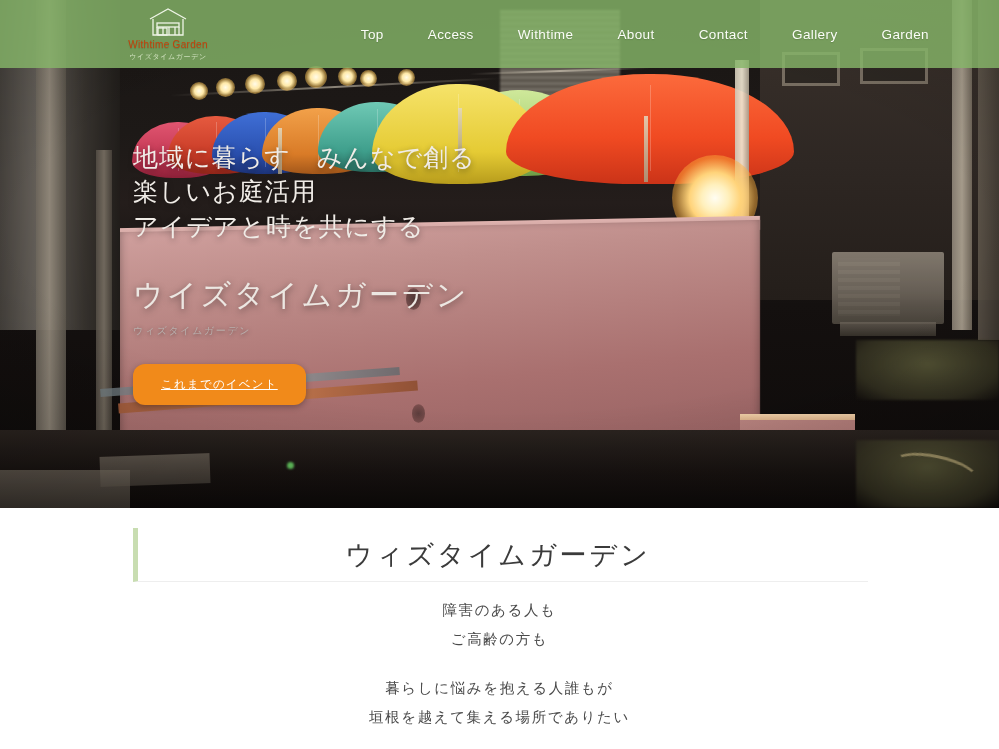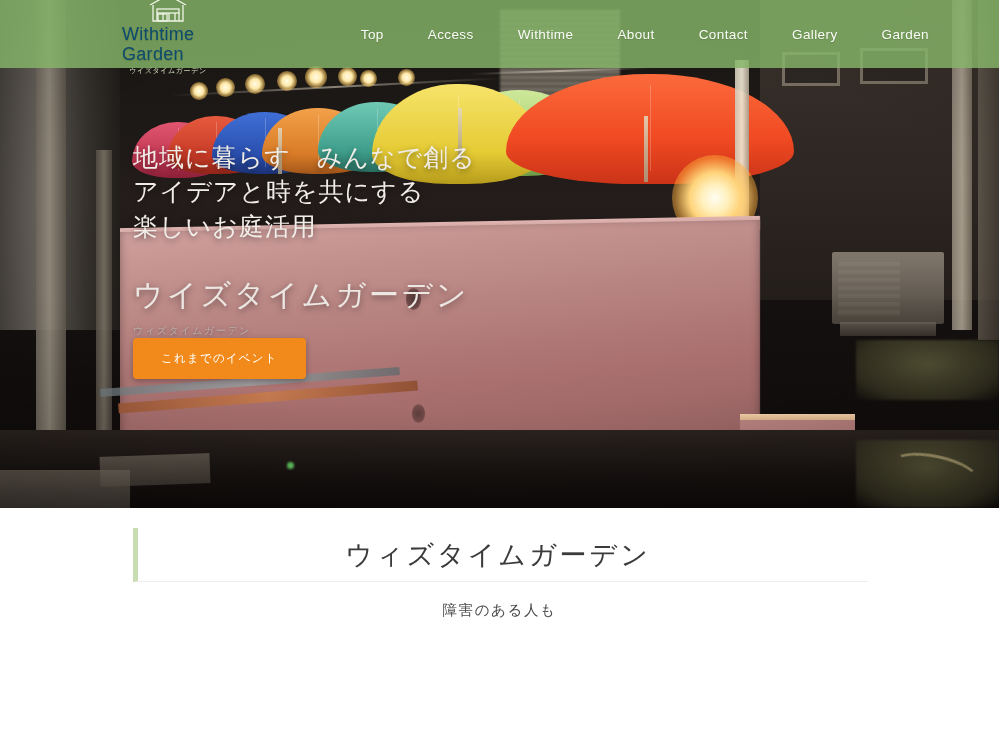--- a/index.html
+++ b/index.html
@@ -190,21 +190,21 @@
   
   .header {
     position:absolute; left:0; top:0; width:999px; height:68px;
     background:rgba(134,182,105,.82);
     display:flex; align-items:center; z-index:20;
   }
   .logo { display:flex; flex-direction:column; align-items:center;
           margin-left:122px; width:92px; }
   .logo-icon { width:44px; height:32px; margin-bottom:1px; }
   .logo-name {
-    font-size:18px; color:#0c4a6e; letter-spacing:.3px; line-height:1.1;
+    font-size:10px; color:#c2410c; letter-spacing:.3px; line-height:1.1;
     text-shadow:0 1px 1px rgba(60,90,40,.35);
   }
   .logo-sub {
     font-size:7px; color:#cfe0bd; letter-spacing:.6px; margin-top:2px;
   }
   .nav { margin-left:auto; margin-right:48px; display:flex; gap:0; }
   .nav-item {
     font-size:13.5px; color:#fbfdf8; padding:8px 22px; cursor:pointer;
     letter-spacing:.4px; text-shadow:0 1px 1px rgba(60,90,40,.3);
   }
@@ -217,25 +217,26 @@
   }
   .hero-title {
     margin-top:32px; font-size:30px; color:#ece7e2; letter-spacing:3px;
     text-shadow:0 2px 7px rgba(0,0,0,.5); font-weight:400;
   }
   .hero-subtitle {
     margin-top:8px; font-size:10px; color:#b9aeac; letter-spacing:1.6px;
     text-shadow:0 1px 4px rgba(0,0,0,.5);
   }
   .hero-btn {
-    display:inline-block; 
+    display:inline-block; margin-top:26px;
     background:#f18a1a; color:#ffffff;
     font-size:11.5px; letter-spacing:1.2px;
-    padding:13px 28px; border:none; border-radius:4px; cursor:pointer;
+    padding:13px 28px; border:none; border-radius:12px; cursor:pointer;
     box-shadow:0 2px 6px rgba(0,0,0,.3);
+    text-decoration:underline;
   }
 
   
   .section { position:absolute; left:0; top:508px; width:999px; height:241px;
              background:#ffffff; }
   .sec-head {
     position:absolute; left:133px; top:20px; width:735px; height:54px;
     border-left:5px solid #c8ddb1;
     border-bottom:1px solid #eeeeee;
     display:flex; align-items:center; justify-content:center;
@@ -333,22 +334,22 @@
       <div class="grass" style="left:856px;top:340px;width:143px;height:60px;"></div>
       <div class="grass" style="left:856px;top:440px;width:143px;height:68px;"></div>
       <div class="hose"></div>
       <div class="green-speck"></div>
 
       <div class="hero-vignette"></div>
     </div>
 
     <div class="hero-copy">
       <div class="hero-line">地域に暮らす　みんなで創る</div>
+      <div class="hero-line">楽しいお庭活用</div>
       <div class="hero-line">アイデアと時を共にする</div>
-      <div class="hero-line">楽しいお庭活用</div>
       <div class="hero-title">ウイズタイムガーデン</div>
       <div class="hero-subtitle">ウィズタイムガーデン</div>
       <div><button class="hero-btn">これまでのイベント</button></div>
     </div>
   </div>
 
   <div class="header">
     <div class="logo">
       <span class="logo-icon">
         <svg viewBox="0 0 44 32" width="44" height="32" fill="none" stroke="#eef4e6" stroke-width="1.3">
@@ -372,17 +373,20 @@
       <span class="nav-item">Garden</span>
     </nav>
   </div>
 
   <div class="section">
     <div class="sec-head">
       <span class="sec-title">ウィズタイムガーデン</span>
     </div>
     <div class="sec-body">
       <div class="body-line">障害のある人も</div>
+      <div class="body-line">ご高齢の方も</div>
       <div class="body-gap"></div>
+      <div class="body-line">暮らしに悩みを抱える人誰もが</div>
+      <div class="body-line">垣根を越えて集える場所でありたい</div>
     </div>
   </div>
 
 </div>
 
 </body></html>

